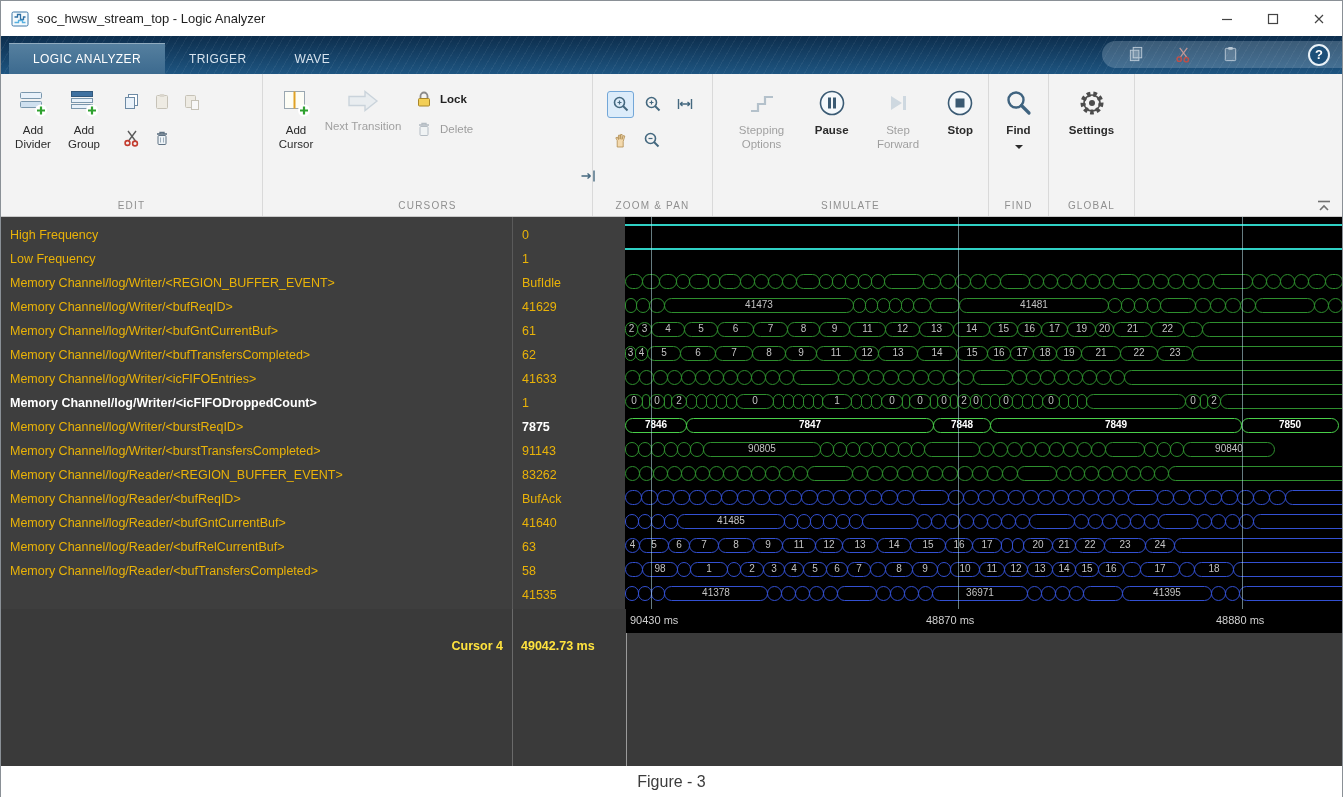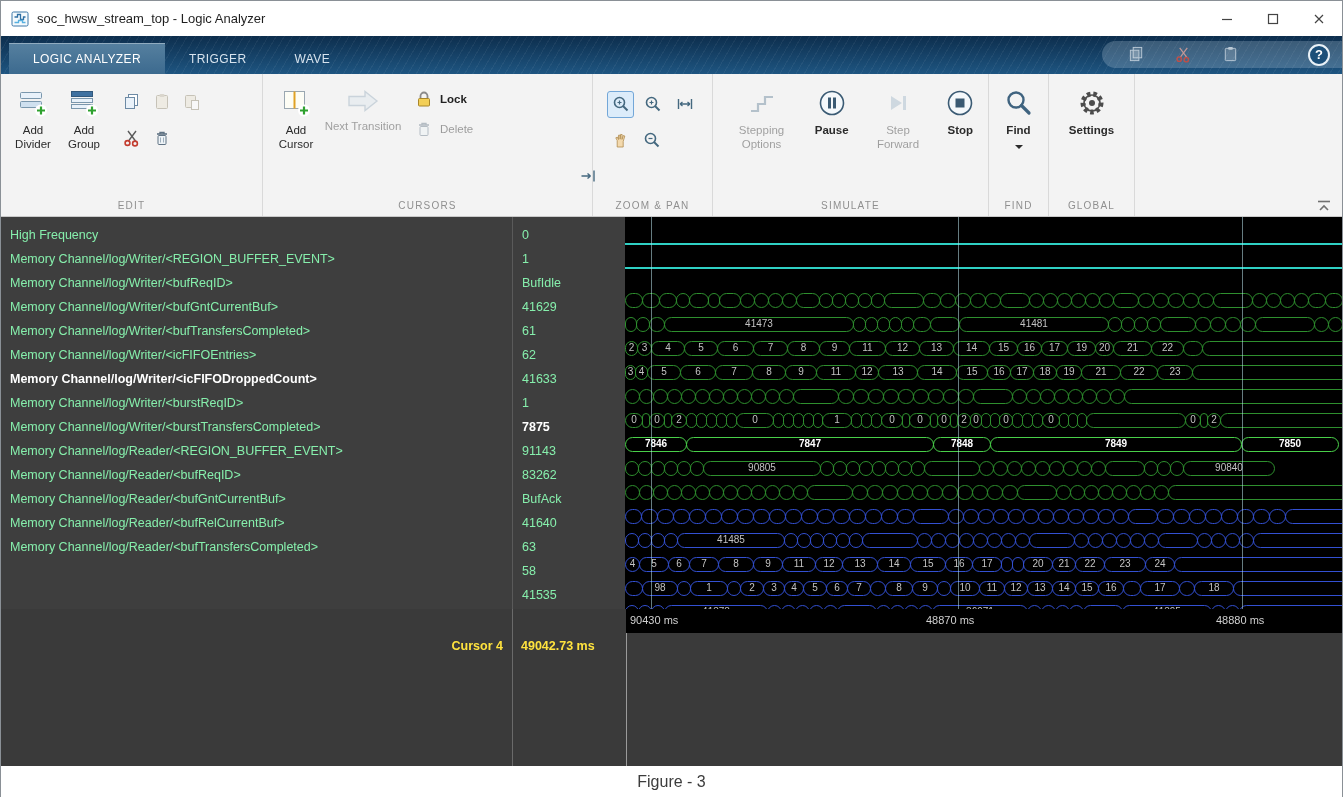--- a/index.html
+++ b/index.html
@@ -39,22 +39,22 @@
   .zbox{width:27px;height:27px;display:flex;align-items:center;justify-content:center;border-radius:3px}
   .zbox.active{background:#dcecfa;border:1px solid #73a7d8}
   .caret{width:0;height:0;border:4px solid transparent;border-top-color:#2b2b2b;margin-top:1px}
   .collapse{position:absolute;right:10px;bottom:4px}
   .filler{flex:1;border-right:none}
 
   
   .wavewrap{flex:0 0 392px;display:flex;background:#000;position:relative;overflow:hidden}
   .names{flex:0 0 512px;background:#3e3e3e;border-right:1px solid #5a5a5a;padding-top:6px;overflow:hidden}
   .vals{flex:0 0 112px;background:#3e3e3e;padding-top:6px;overflow:hidden}
-  .plot{flex:1;position:relative;background:#000;padding-top:23px;overflow:hidden}
-  .srow{height:24px;line-height:24px;font-size:12.5px;color:#86efac;padding-left:9px;white-space:nowrap;overflow:hidden}
+  .plot{flex:1;position:relative;background:#000;padding-top:4px;overflow:hidden}
+  .srow{height:24px;line-height:24px;font-size:12.5px;color:#eab308;padding-left:9px;white-space:nowrap;overflow:hidden}
   .srow.selected{color:#fff;font-weight:bold}
   .wrow{height:24px;position:relative;display:flex;align-items:center}
   .clockline{position:absolute;left:0;right:0;top:3px;height:2px}
   .seg{flex:0 0 auto;height:15px;border:1px solid;border-radius:8px;margin-right:-1px;display:flex;align-items:center;justify-content:center;font-size:10px;line-height:1;color:#c3c3c3;overflow:hidden;background:rgba(0,0,0,.2)}
   .wrow.selected .seg{color:#fff;font-weight:bold}
   .gridline{position:absolute;top:0;bottom:0;width:1px;background:rgba(185,225,235,.55);z-index:5}
 
   
   .bottom{flex:0 0 157px;position:relative;background:#3a3a3a}
   .tlticks{position:absolute;left:625px;right:0;top:0;height:24px;background:#000}
@@ -384,20 +384,21 @@
         <svg width="16" height="12" viewBox="0 0 16 12">
           <path d="M2 1.5 H14" stroke="#707070" stroke-width="1.6"></path>
           <path d="M4 10 L8 6 L12 10" fill="none" stroke="#707070" stroke-width="1.6"></path>
         </svg>
       </span>
   </div>
 
   <div class="wavewrap">
     <div class="names" id="names">
         <div class="srow">High Frequency</div>
+        <div class="srow">Low Frequency</div>
         <div class="srow">Memory Channel/log/Writer/&lt;REGION_BUFFER_EVENT&gt;</div>
         <div class="srow">Memory Channel/log/Writer/&lt;bufReqID&gt;</div>
         <div class="srow">Memory Channel/log/Writer/&lt;bufGntCurrentBuf&gt;</div>
         <div class="srow">Memory Channel/log/Writer/&lt;bufTransfersCompleted&gt;</div>
         <div class="srow">Memory Channel/log/Writer/&lt;icFIFOEntries&gt;</div>
         <div class="srow selected">Memory Channel/log/Writer/&lt;icFIFODroppedCount&gt;</div>
         <div class="srow">Memory Channel/log/Writer/&lt;burstReqID&gt;</div>
         <div class="srow">Memory Channel/log/Writer/&lt;burstTransfersCompleted&gt;</div>
         <div class="srow">Memory Channel/log/Reader/&lt;REGION_BUFFER_EVENT&gt;</div>
         <div class="srow">Memory Channel/log/Reader/&lt;bufReqID&gt;</div>

